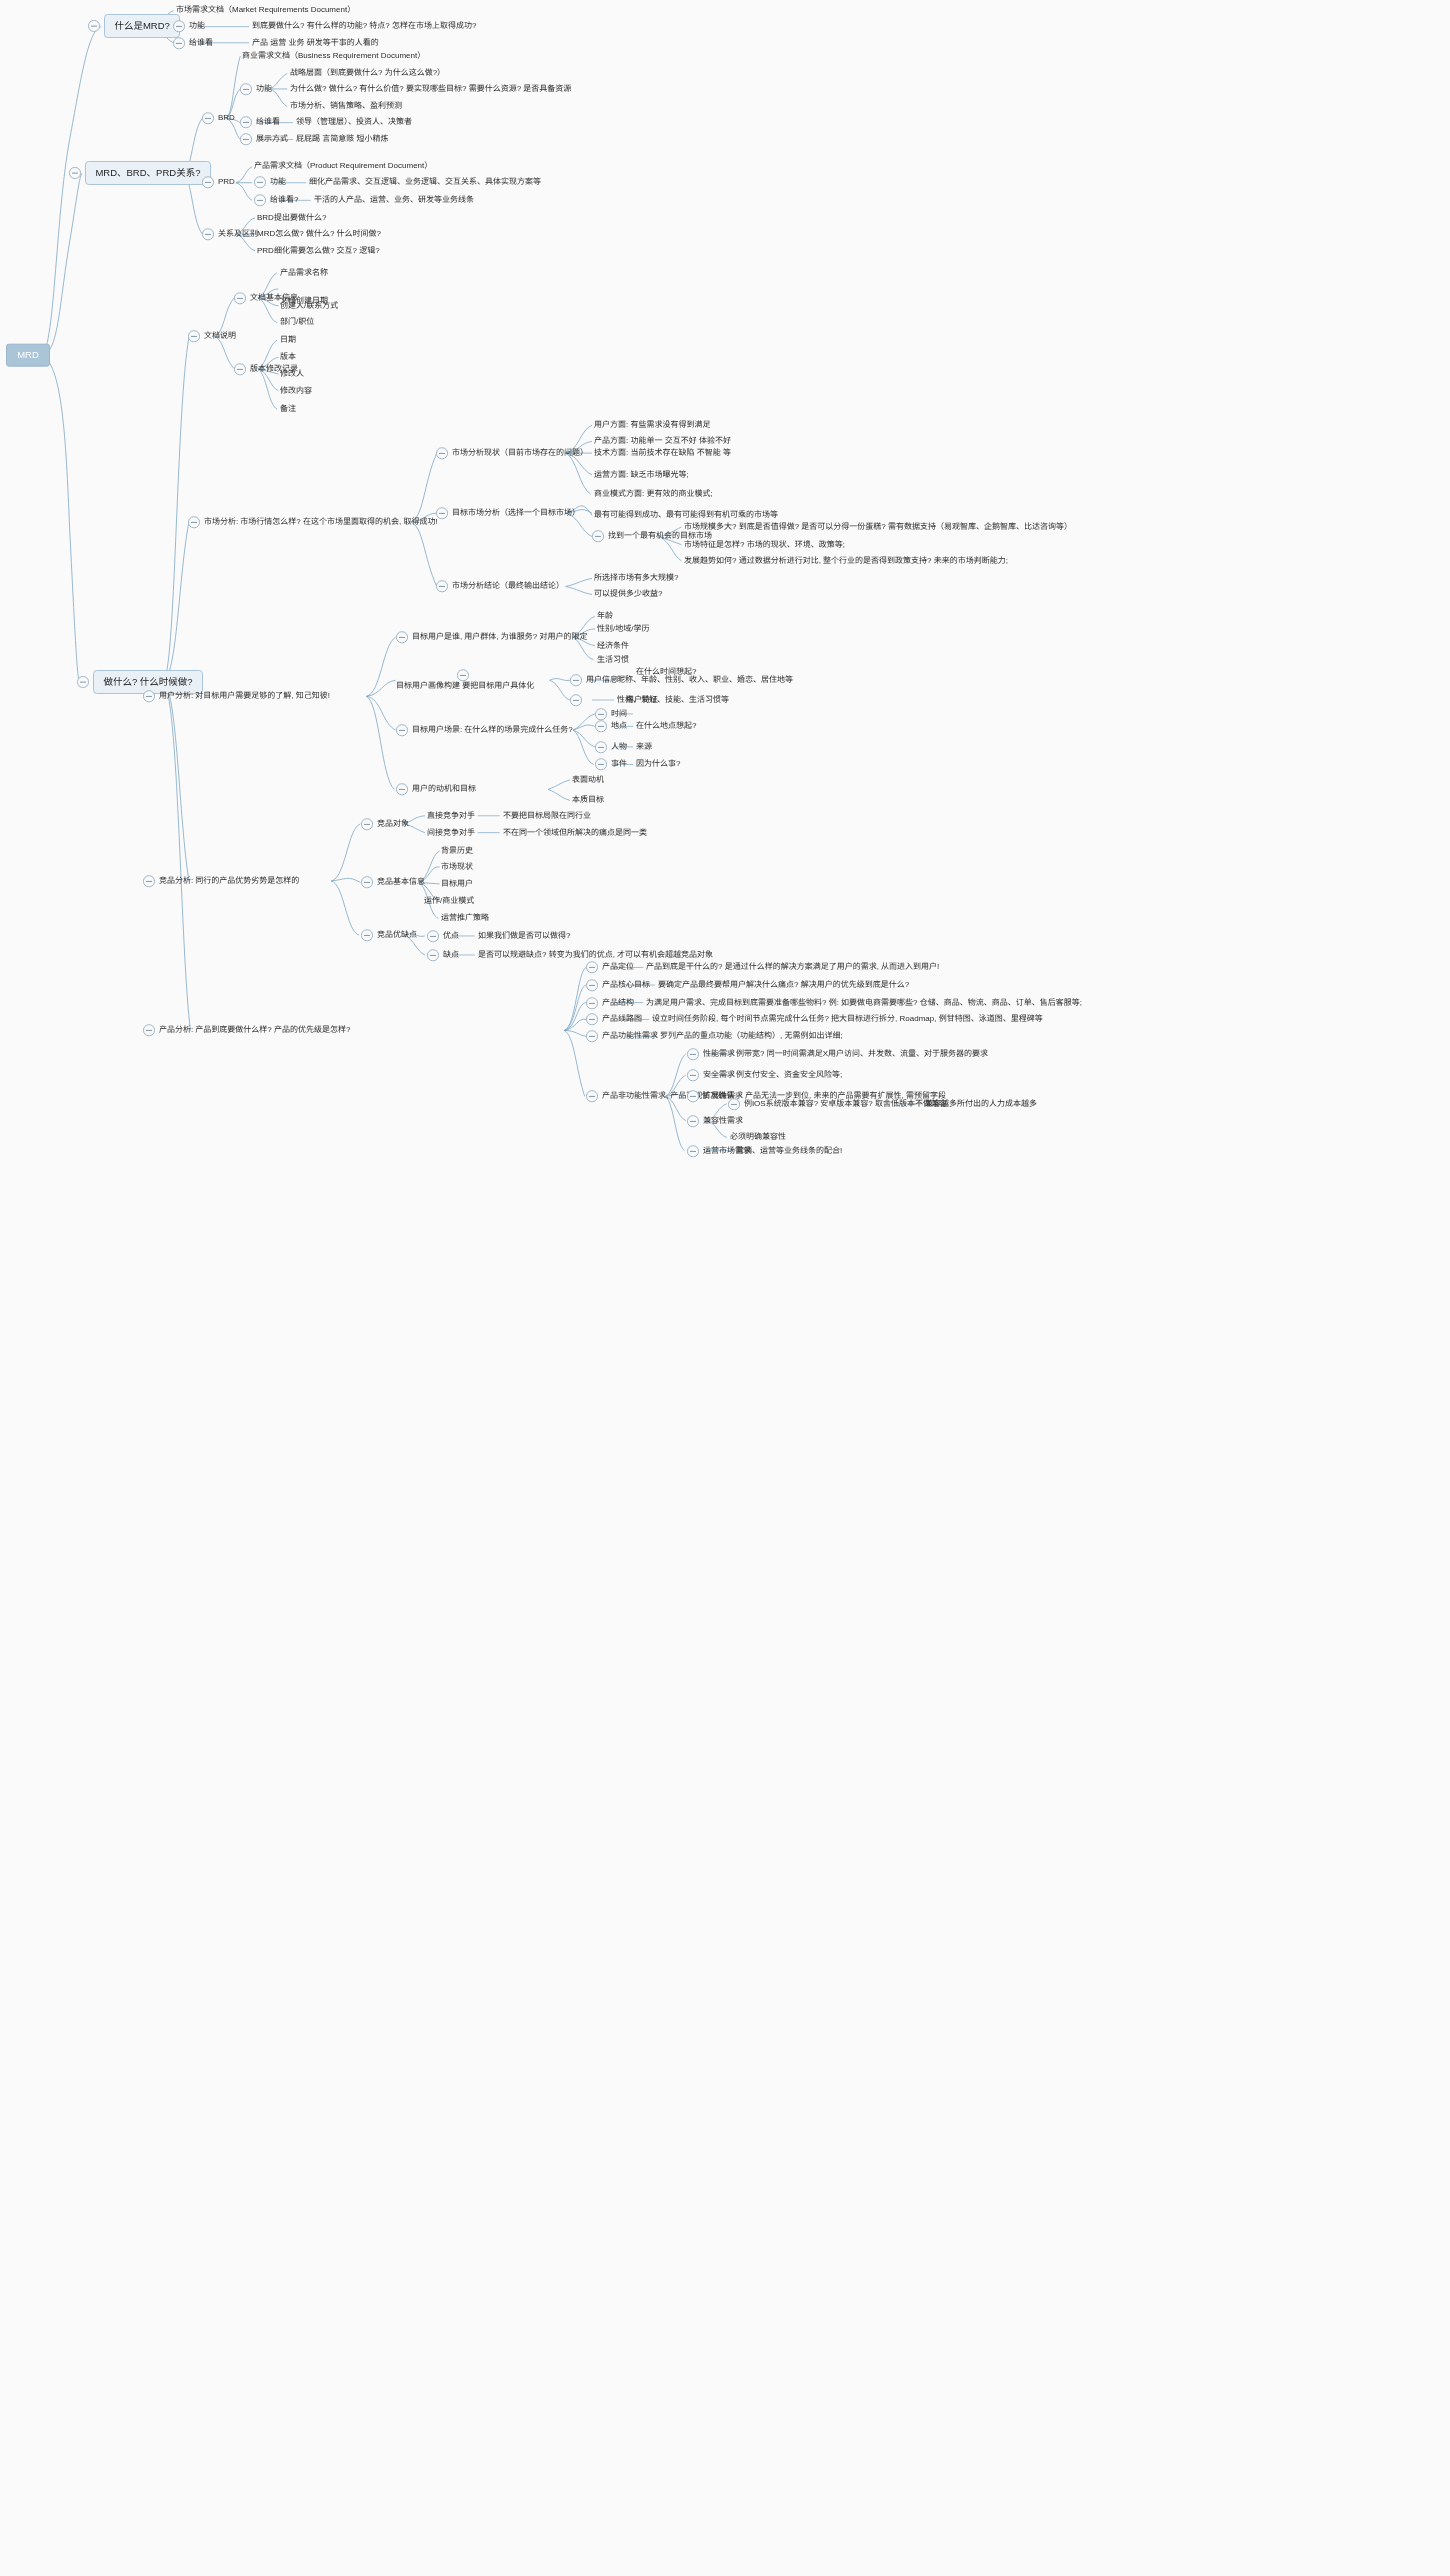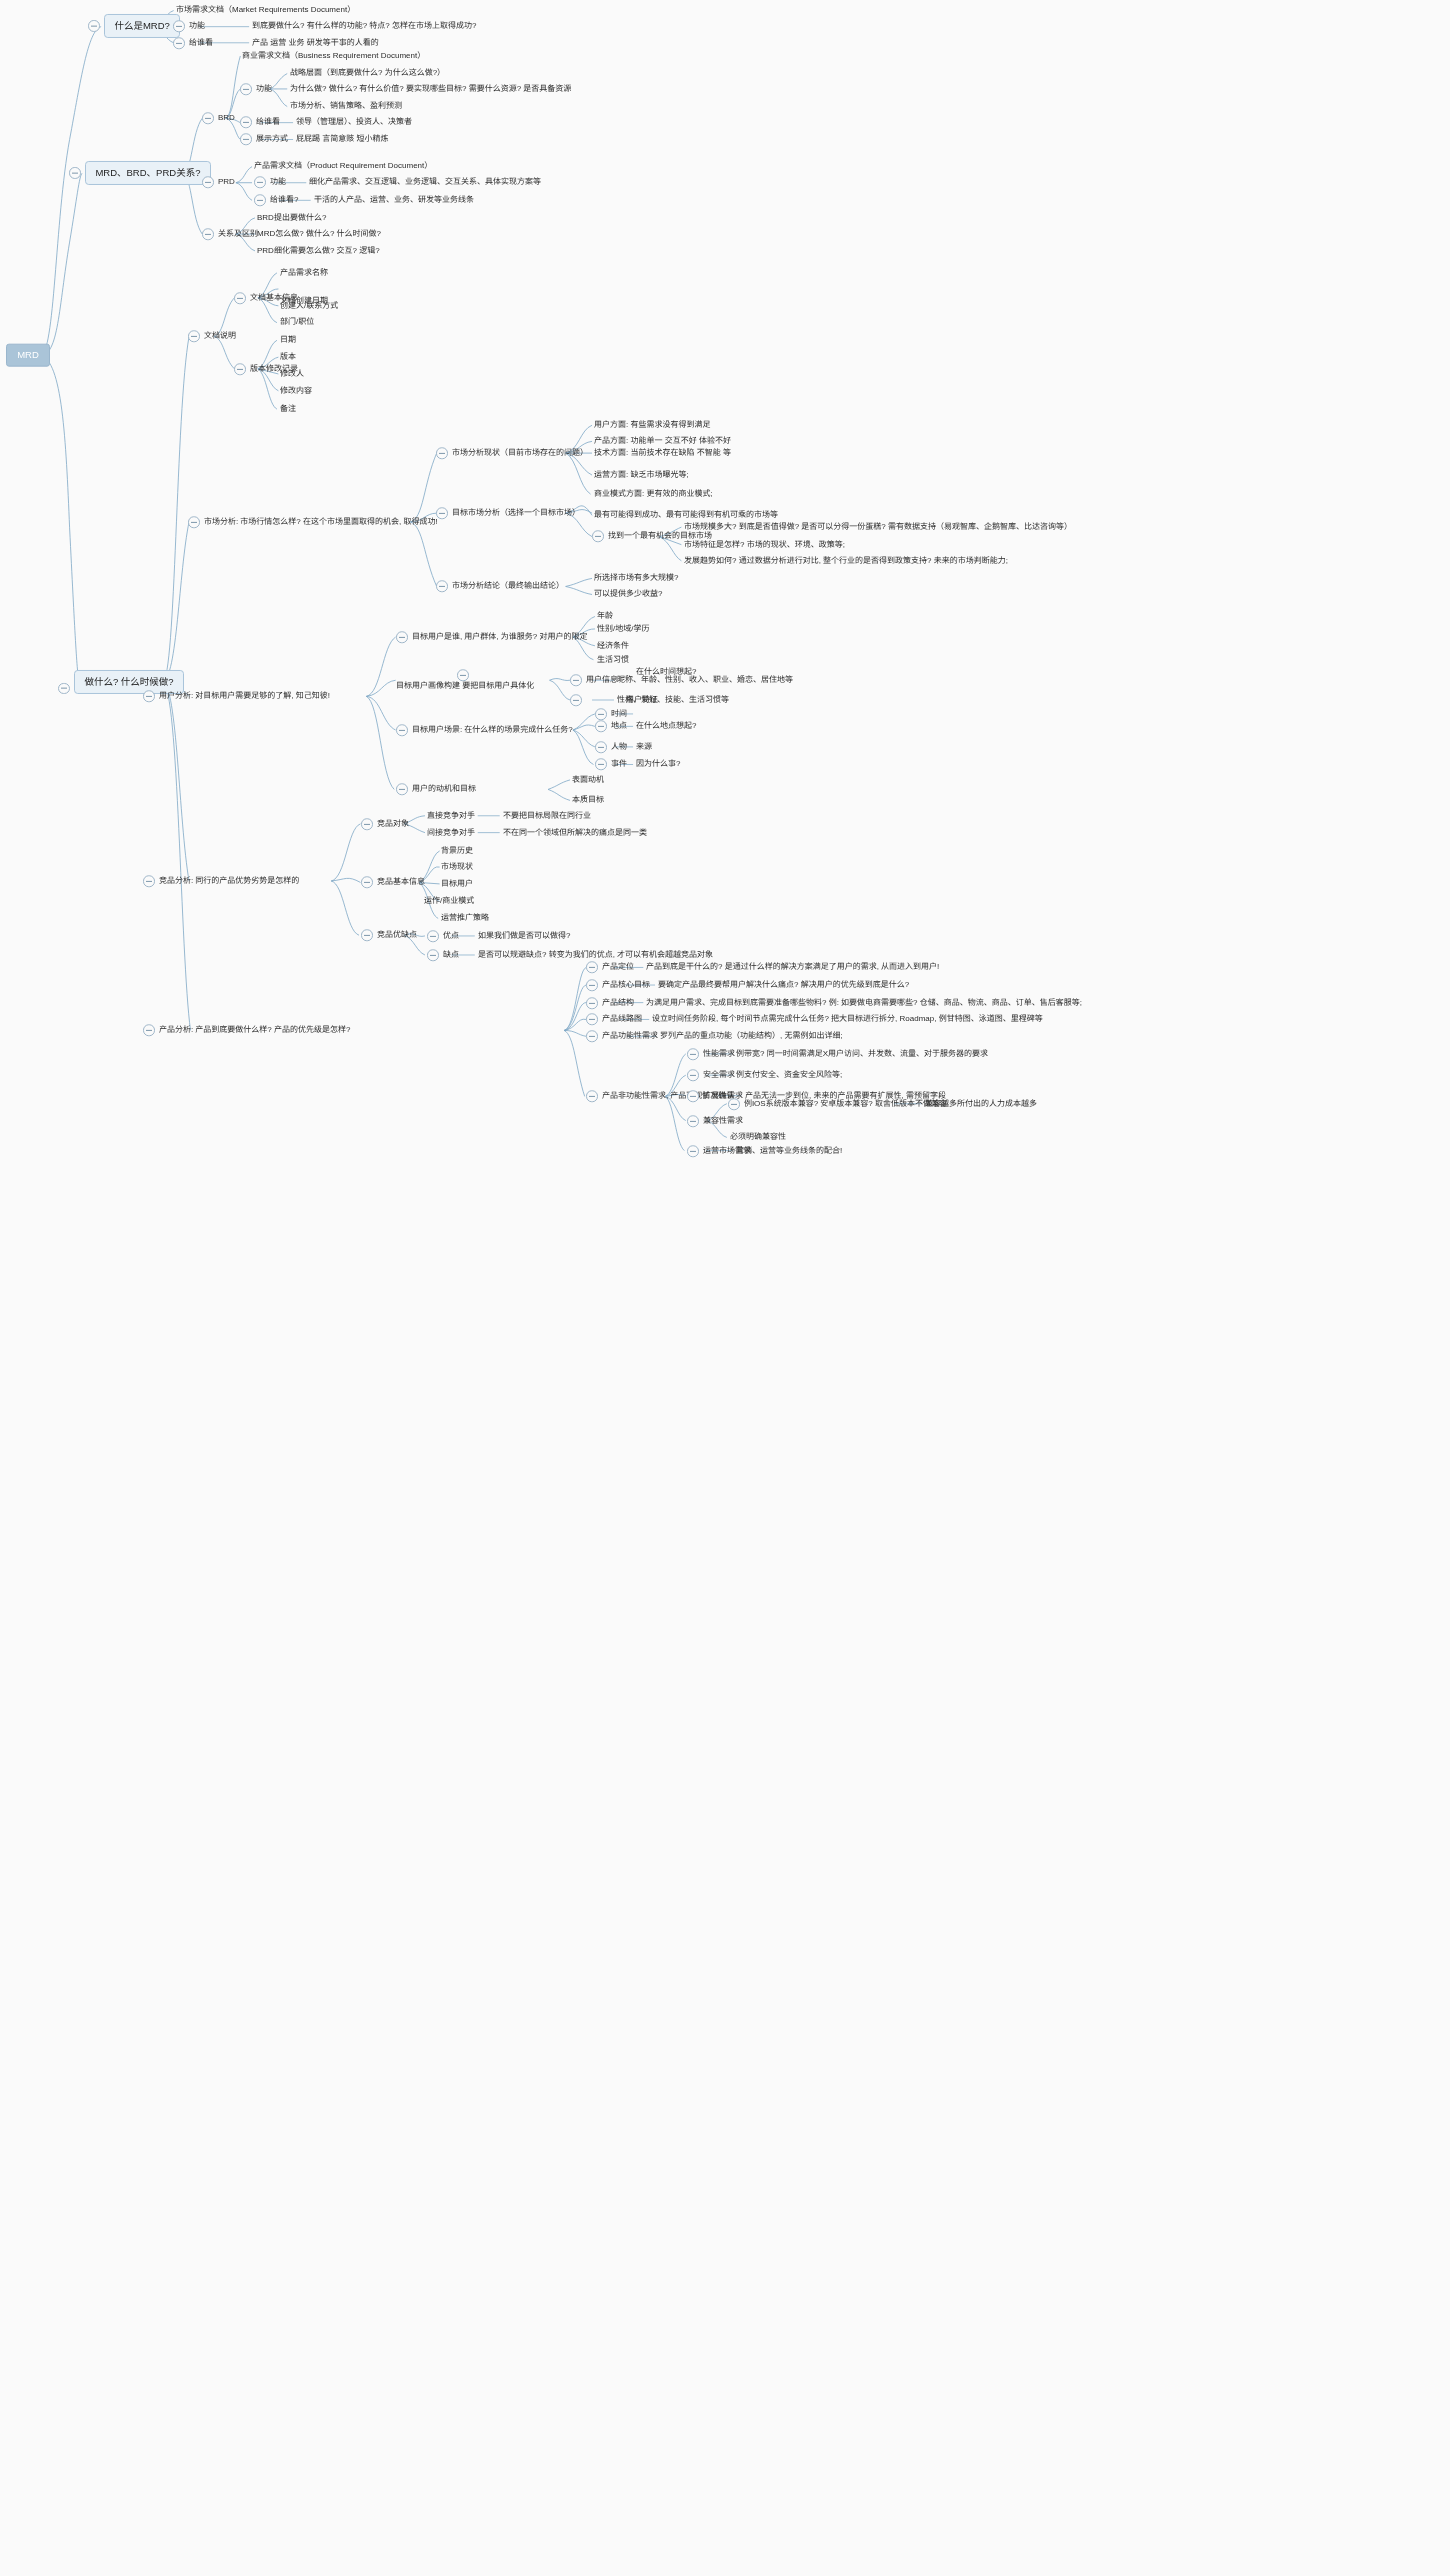--- a/index.html
+++ b/index.html
@@ -332,21 +332,21 @@
   <div class="node leaf" style="left:257px; top:218px;">
     <span class="label">BRD提出要做什么?</span>
   </div>
   <div class="node leaf" style="left:257px; top:234px;">
     <span class="label">MRD怎么做? 做什么? 什么时间做?</span>
   </div>
   <div class="node leaf" style="left:257px; top:251px;">
     <span class="label">PRD细化需要怎么做? 交互? 逻辑?</span>
   </div>
 
-  <div class="node boxed" style="left:58px; top:682px;align-items:flex-end;">
+  <div class="node boxed" style="left:77px; top:682px;">
     <span class="toggle"></span>
     <span class="label">做什么? 什么时候做?</span>
   </div>
 
   <div class="node leaf" style="left:188px; top:336px;">
     <span class="toggle"></span>
     <span class="label">文档说明</span>
   </div>
   <div class="node leaf" style="left:234px; top:298px;">
     <span class="toggle"></span>

